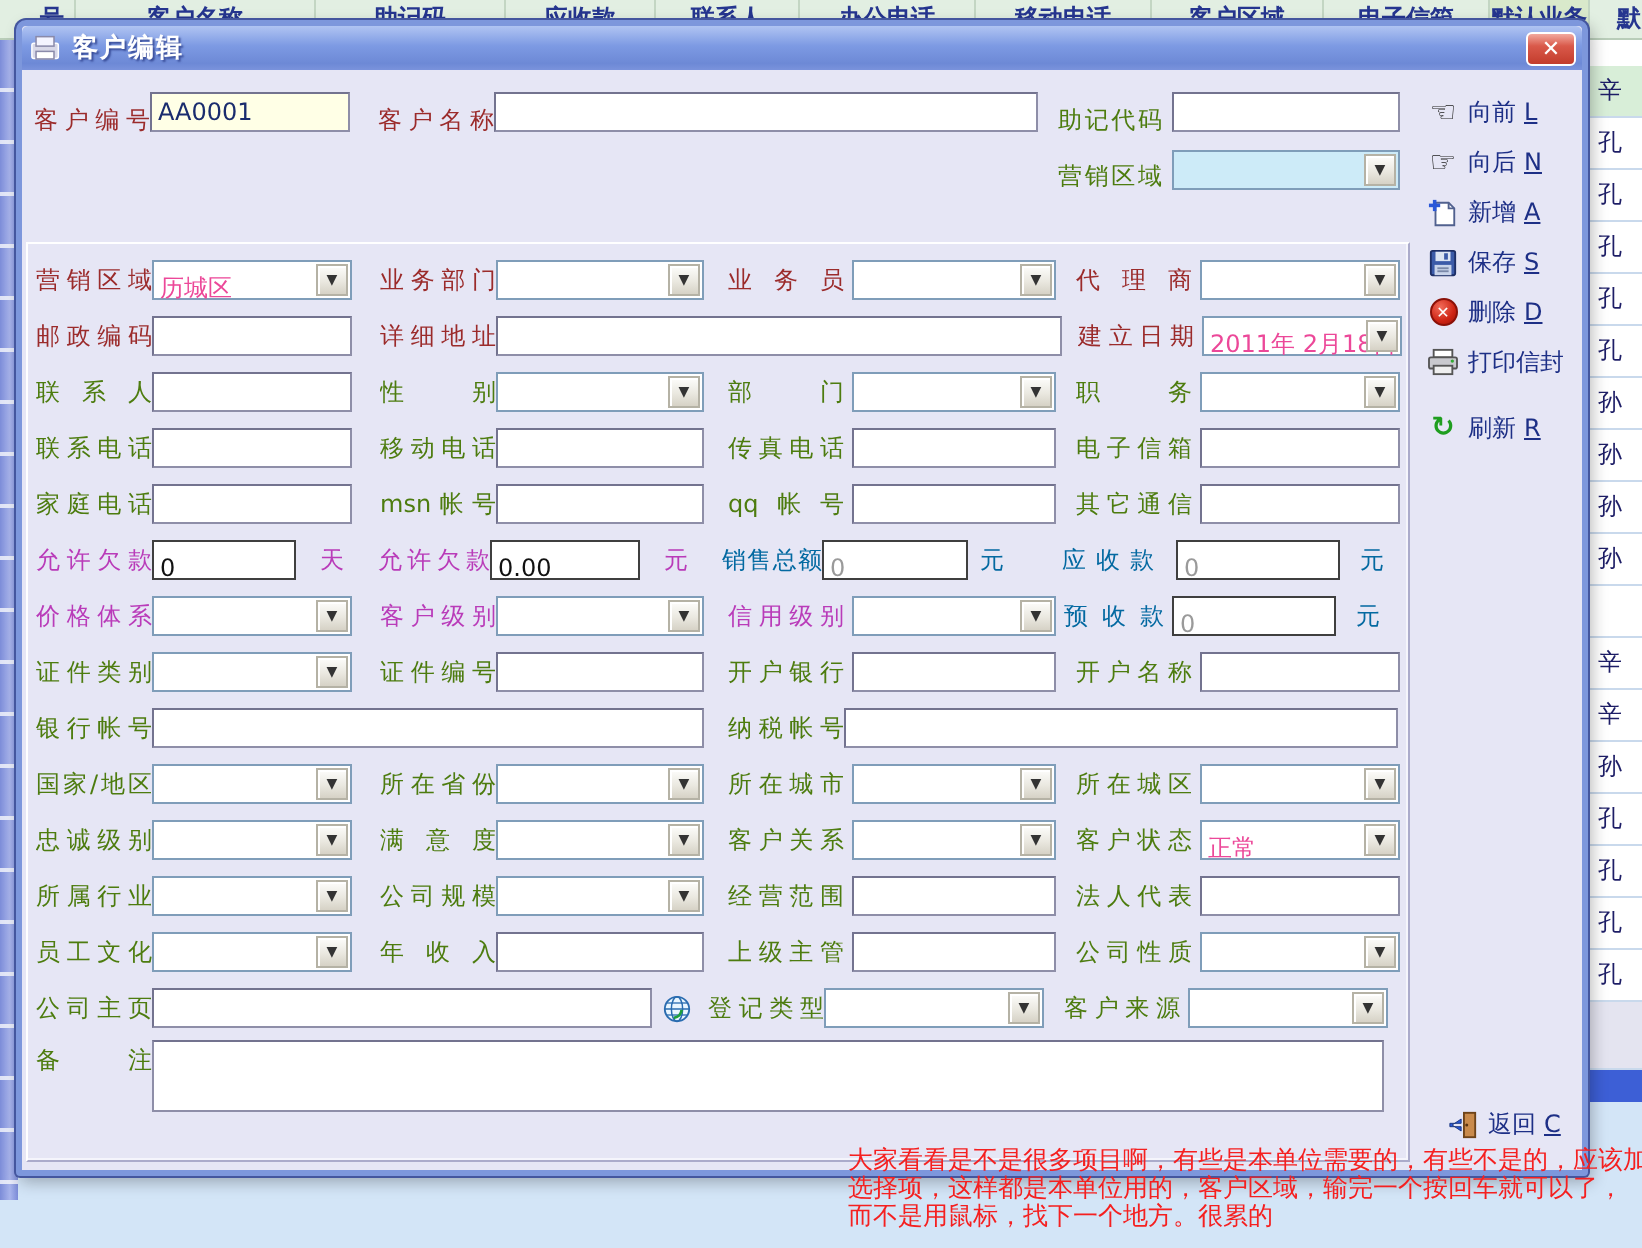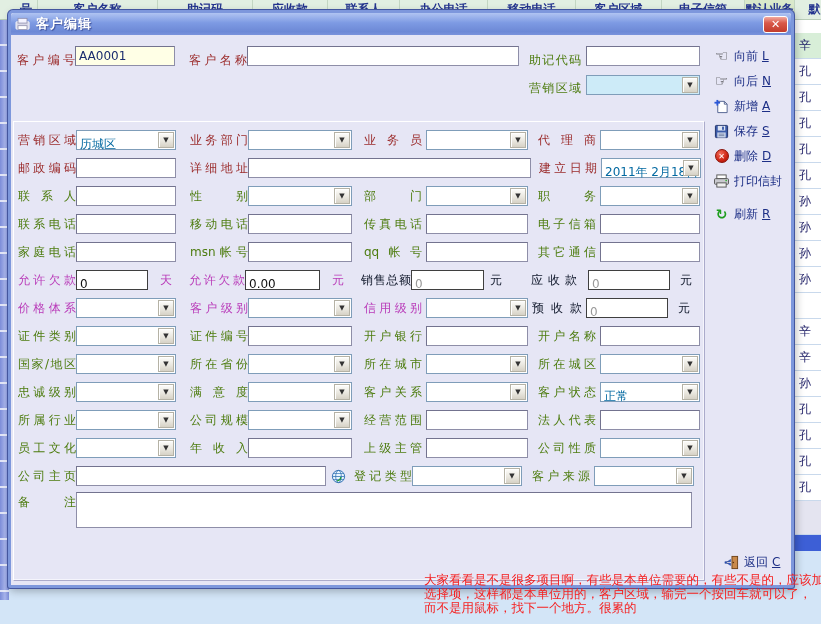--- a/index.html
+++ b/index.html
@@ -28,28 +28,28 @@
   .titlebar{height:22px;display:flex;align-items:center;padding:0 3px 0 4px;
     background:linear-gradient(#B0C4F2,#7D9AE3 45%,#6D89D6 85%,#7A93DC);border-radius:3px 3px 0 0}
   .title-icon{width:17px;height:14px;margin-right:4px;display:inline-flex}
   .title-text{color:#fff;font-size:13px;font-weight:bold;letter-spacing:1px;text-shadow:1px 1px 1px #3A4E9A;flex:1}
   .close-btn{width:25px;height:17px;border:1px solid #fff;border-radius:3px;color:#fff;font-size:11px;font-weight:bold;
     display:flex;align-items:center;justify-content:center;background:linear-gradient(#F2A99E,#D9594A 40%,#C33C2C)}
   .dbody{position:relative;width:780px;height:550px;background:#E6E6F5;overflow:hidden}
 
   
   .flabel{display:inline-block;font-size:12px;line-height:20px;text-align:justify;text-align-last:justify;vertical-align:middle;white-space:normal;overflow:hidden}
-  .c-red{color:#9B2B2B}.c-navy{color:#4d7c0f}.c-magenta{color:#B93BB9}.c-teal{color:#0f172a}
+  .c-red{color:#9B2B2B}.c-navy{color:#4d7c0f}.c-magenta{color:#B93BB9}.c-teal{color:#0369a1}
   .abs{position:absolute}
   .finput{display:inline-block;height:20px;background:#fff;border:1px solid #8E8EA8;border-top-color:#73738F;border-left-color:#73738F;
     font-size:12px;padding:2px 3px 0;color:#1A2C6E;vertical-align:middle;overflow:hidden;white-space:nowrap}
   .finput.cream{background:#FFFFE6}
   .fselect{position:relative;display:inline-block;height:20px;background:#fff;border:1px solid #7F9DB9;vertical-align:middle}
   .fselect.blue{background:#CDEBF8}
-  .fselect .fval{position:absolute;left:3px;top:2px;font-size:12px;color:#0369a1;white-space:nowrap}
+  .fselect .fval{position:absolute;left:3px;top:2px;font-size:12px;color:#ec4899;white-space:nowrap}
   .cbtn{position:absolute;right:1px;top:1px;bottom:1px;width:16px;color:#333;font-size:7px;
     display:flex;align-items:center;justify-content:center;background:linear-gradient(#FDFDFB,#EAE8E0 55%,#D6D2C6);
     border:1px solid #B5B2A5;box-shadow:inset 1px 1px 0 #fff}
   .famount{display:inline-block;height:20px;background:#fff;border:1px solid #3F3F3F;font-size:12px;padding:2px 3px 0;color:#111;vertical-align:middle;overflow:hidden}
   .famount.dis{color:#9A9A9A}
   .fsuffix{display:inline-block;font-size:12px;vertical-align:middle}
   .ftextarea{display:inline-block;width:616px;background:#fff;border:1px solid #8E8EA8;border-top-color:#73738F;vertical-align:top}
 
   
   .tabbar{position:absolute;left:4px;top:64px;height:22px;white-space:nowrap;z-index:3}
@@ -141,20 +141,21 @@
 
       <div class="tabpanel">
           <div class="frow"><span class="flabel c-red" style="width: 58px; margin-left: 4px;">营销区域</span><span class="fselect" style="width: 100px; margin-left: 0px;"><span class="fval">历城区</span><span class="cbtn">▼</span></span><span class="flabel c-red" style="width: 58px; margin-left: 14px;">业务部门</span><span class="fselect" style="width: 104px; margin-left: 0px;"><span class="fval"></span><span class="cbtn">▼</span></span><span class="flabel c-red" style="width: 58px; margin-left: 12px;">业务员</span><span class="fselect" style="width: 102px; margin-left: 4px;"><span class="fval"></span><span class="cbtn">▼</span></span><span class="flabel c-red" style="width: 58px; margin-left: 10px;">代理商</span><span class="fselect" style="width: 100px; margin-left: 4px;"><span class="fval"></span><span class="cbtn">▼</span></span></div>
           <div class="frow"><span class="flabel c-red" style="width: 58px; margin-left: 4px;">邮政编码</span><span class="finput" style="width: 100px; margin-left: 0px;"></span><span class="flabel c-red" style="width: 58px; margin-left: 14px;">详细地址</span><span class="finput" style="width: 283px; margin-left: 0px;"></span><span class="flabel c-red" style="width: 58px; margin-left: 8px;">建立日期</span><span class="fselect" style="width: 100px; margin-left: 4px;"><span class="fval">2011年 2月18日</span><span class="cbtn">▼</span></span></div>
           <div class="frow"><span class="flabel c-navy" style="width: 58px; margin-left: 4px;">联系人</span><span class="finput" style="width: 100px; margin-left: 0px;"></span><span class="flabel c-navy" style="width: 58px; margin-left: 14px;">性别</span><span class="fselect" style="width: 104px; margin-left: 0px;"><span class="fval"></span><span class="cbtn">▼</span></span><span class="flabel c-navy" style="width: 58px; margin-left: 12px;">部门</span><span class="fselect" style="width: 102px; margin-left: 4px;"><span class="fval"></span><span class="cbtn">▼</span></span><span class="flabel c-navy" style="width: 58px; margin-left: 10px;">职务</span><span class="fselect" style="width: 100px; margin-left: 4px;"><span class="fval"></span><span class="cbtn">▼</span></span></div>
           <div class="frow"><span class="flabel c-navy" style="width: 58px; margin-left: 4px;">联系电话</span><span class="finput" style="width: 100px; margin-left: 0px;"></span><span class="flabel c-navy" style="width: 58px; margin-left: 14px;">移动电话</span><span class="finput" style="width: 104px; margin-left: 0px;"></span><span class="flabel c-navy" style="width: 58px; margin-left: 12px;">传真电话</span><span class="finput" style="width: 102px; margin-left: 4px;"></span><span class="flabel c-navy" style="width: 58px; margin-left: 10px;">电子信箱</span><span class="finput" style="width: 100px; margin-left: 4px;"></span></div>
           <div class="frow"><span class="flabel c-navy" style="width: 58px; margin-left: 4px;">家庭电话</span><span class="finput" style="width: 100px; margin-left: 0px;"></span><span class="flabel c-navy" style="width: 58px; margin-left: 14px;">msn帐号</span><span class="finput" style="width: 104px; margin-left: 0px;"></span><span class="flabel c-navy" style="width: 58px; margin-left: 12px;">qq帐号</span><span class="finput" style="width: 102px; margin-left: 4px;"></span><span class="flabel c-navy" style="width: 58px; margin-left: 10px;">其它通信</span><span class="finput" style="width: 100px; margin-left: 4px;"></span></div>
           <div class="frow"><span class="flabel c-magenta" style="width: 58px; margin-left: 4px;">允许欠款</span><span class="famount" style="width: 72px; margin-left: 0px;">0</span><span class="fsuffix c-magenta" style="margin-left: 12px;">天</span><span class="flabel c-magenta" style="width: 56px; margin-left: 17px;">允许欠款</span><span class="famount" style="width: 75px; margin-left: 0px;">0.00</span><span class="fsuffix c-magenta" style="margin-left: 12px;">元</span><span class="flabel c-teal" style="width: 50px; margin-left: 17px;">销售总额</span><span class="famount dis" style="width: 73px; margin-left: 0px;">0</span><span class="fsuffix c-teal" style="margin-left: 6px;">元</span><span class="flabel c-teal" style="width: 46px; margin-left: 29px;">应收款</span><span class="famount dis" style="width: 82px; margin-left: 11px;">0</span><span class="fsuffix c-teal" style="margin-left: 10px;">元</span></div>
           <div class="frow"><span class="flabel c-magenta" style="width: 58px; margin-left: 4px;">价格体系</span><span class="fselect" style="width: 100px; margin-left: 0px;"><span class="fval"></span><span class="cbtn">▼</span></span><span class="flabel c-magenta" style="width: 58px; margin-left: 14px;">客户级别</span><span class="fselect" style="width: 104px; margin-left: 0px;"><span class="fval"></span><span class="cbtn">▼</span></span><span class="flabel c-magenta" style="width: 58px; margin-left: 12px;">信用级别</span><span class="fselect" style="width: 102px; margin-left: 4px;"><span class="fval"></span><span class="cbtn">▼</span></span><span class="flabel c-teal" style="width: 50px; margin-left: 4px;">预收款</span><span class="famount dis" style="width: 82px; margin-left: 4px;">0</span><span class="fsuffix c-teal" style="margin-left: 10px;">元</span></div>
           <div class="frow mt"><span class="flabel c-navy" style="width: 58px; margin-left: 4px;">证件类别</span><span class="fselect" style="width: 100px; margin-left: 0px;"><span class="fval"></span><span class="cbtn">▼</span></span><span class="flabel c-navy" style="width: 58px; margin-left: 14px;">证件编号</span><span class="finput" style="width: 104px; margin-left: 0px;"></span><span class="flabel c-navy" style="width: 58px; margin-left: 12px;">开户银行</span><span class="finput" style="width: 102px; margin-left: 4px;"></span><span class="flabel c-navy" style="width: 58px; margin-left: 10px;">开户名称</span><span class="finput" style="width: 100px; margin-left: 4px;"></span></div>
+          <div class="frow"><span class="flabel c-navy" style="width: 58px; margin-left: 4px;">银行帐号</span><span class="finput" style="width: 276px; margin-left: 0px;"></span><span class="flabel c-navy" style="width: 58px; margin-left: 12px;">纳税帐号</span><span class="finput" style="width: 277px; margin-left: 0px;"></span></div>
           <div class="frow"><span class="flabel c-navy" style="width: 58px; margin-left: 4px;">国家/地区</span><span class="fselect" style="width: 100px; margin-left: 0px;"><span class="fval"></span><span class="cbtn">▼</span></span><span class="flabel c-navy" style="width: 58px; margin-left: 14px;">所在省份</span><span class="fselect" style="width: 104px; margin-left: 0px;"><span class="fval"></span><span class="cbtn">▼</span></span><span class="flabel c-navy" style="width: 58px; margin-left: 12px;">所在城市</span><span class="fselect" style="width: 102px; margin-left: 4px;"><span class="fval"></span><span class="cbtn">▼</span></span><span class="flabel c-navy" style="width: 58px; margin-left: 10px;">所在城区</span><span class="fselect" style="width: 100px; margin-left: 4px;"><span class="fval"></span><span class="cbtn">▼</span></span></div>
           <div class="frow mt"><span class="flabel c-navy" style="width: 58px; margin-left: 4px;">忠诚级别</span><span class="fselect" style="width: 100px; margin-left: 0px;"><span class="fval"></span><span class="cbtn">▼</span></span><span class="flabel c-navy" style="width: 58px; margin-left: 14px;">满意度</span><span class="fselect" style="width: 104px; margin-left: 0px;"><span class="fval"></span><span class="cbtn">▼</span></span><span class="flabel c-navy" style="width: 58px; margin-left: 12px;">客户关系</span><span class="fselect" style="width: 102px; margin-left: 4px;"><span class="fval"></span><span class="cbtn">▼</span></span><span class="flabel c-navy" style="width: 58px; margin-left: 10px;">客户状态</span><span class="fselect" style="width: 100px; margin-left: 4px;"><span class="fval">正常</span><span class="cbtn">▼</span></span></div>
           <div class="frow"><span class="flabel c-navy" style="width: 58px; margin-left: 4px;">所属行业</span><span class="fselect" style="width: 100px; margin-left: 0px;"><span class="fval"></span><span class="cbtn">▼</span></span><span class="flabel c-navy" style="width: 58px; margin-left: 14px;">公司规模</span><span class="fselect" style="width: 104px; margin-left: 0px;"><span class="fval"></span><span class="cbtn">▼</span></span><span class="flabel c-navy" style="width: 58px; margin-left: 12px;">经营范围</span><span class="finput" style="width: 102px; margin-left: 4px;"></span><span class="flabel c-navy" style="width: 58px; margin-left: 10px;">法人代表</span><span class="finput" style="width: 100px; margin-left: 4px;"></span></div>
           <div class="frow"><span class="flabel c-navy" style="width: 58px; margin-left: 4px;">员工文化</span><span class="fselect" style="width: 100px; margin-left: 0px;"><span class="fval"></span><span class="cbtn">▼</span></span><span class="flabel c-navy" style="width: 58px; margin-left: 14px;">年收入</span><span class="finput" style="width: 104px; margin-left: 0px;"></span><span class="flabel c-navy" style="width: 58px; margin-left: 12px;">上级主管</span><span class="finput" style="width: 102px; margin-left: 4px;"></span><span class="flabel c-navy" style="width: 58px; margin-left: 10px;">公司性质</span><span class="fselect" style="width: 100px; margin-left: 4px;"><span class="fval"></span><span class="cbtn">▼</span></span></div>
           <div class="frow"><span class="flabel c-navy" style="width: 58px; margin-left: 4px;">公司主页</span><span class="finput" style="width: 250px; margin-left: 0px;"></span><span class="gicon">
               <span class="sicon">
                 <svg viewBox="0 0 16 16" width="15" height="15">
                   <circle cx="8" cy="8" r="6.5" fill="#EAF6FF" stroke="#2A6CB0"></circle>
                   <ellipse cx="8" cy="8" rx="3" ry="6.5" fill="none" stroke="#2A6CB0" stroke-width="0.8"></ellipse>
                   <line x1="1.5" y1="8" x2="14.5" y2="8" stroke="#2A6CB0" stroke-width="0.8"></line>

